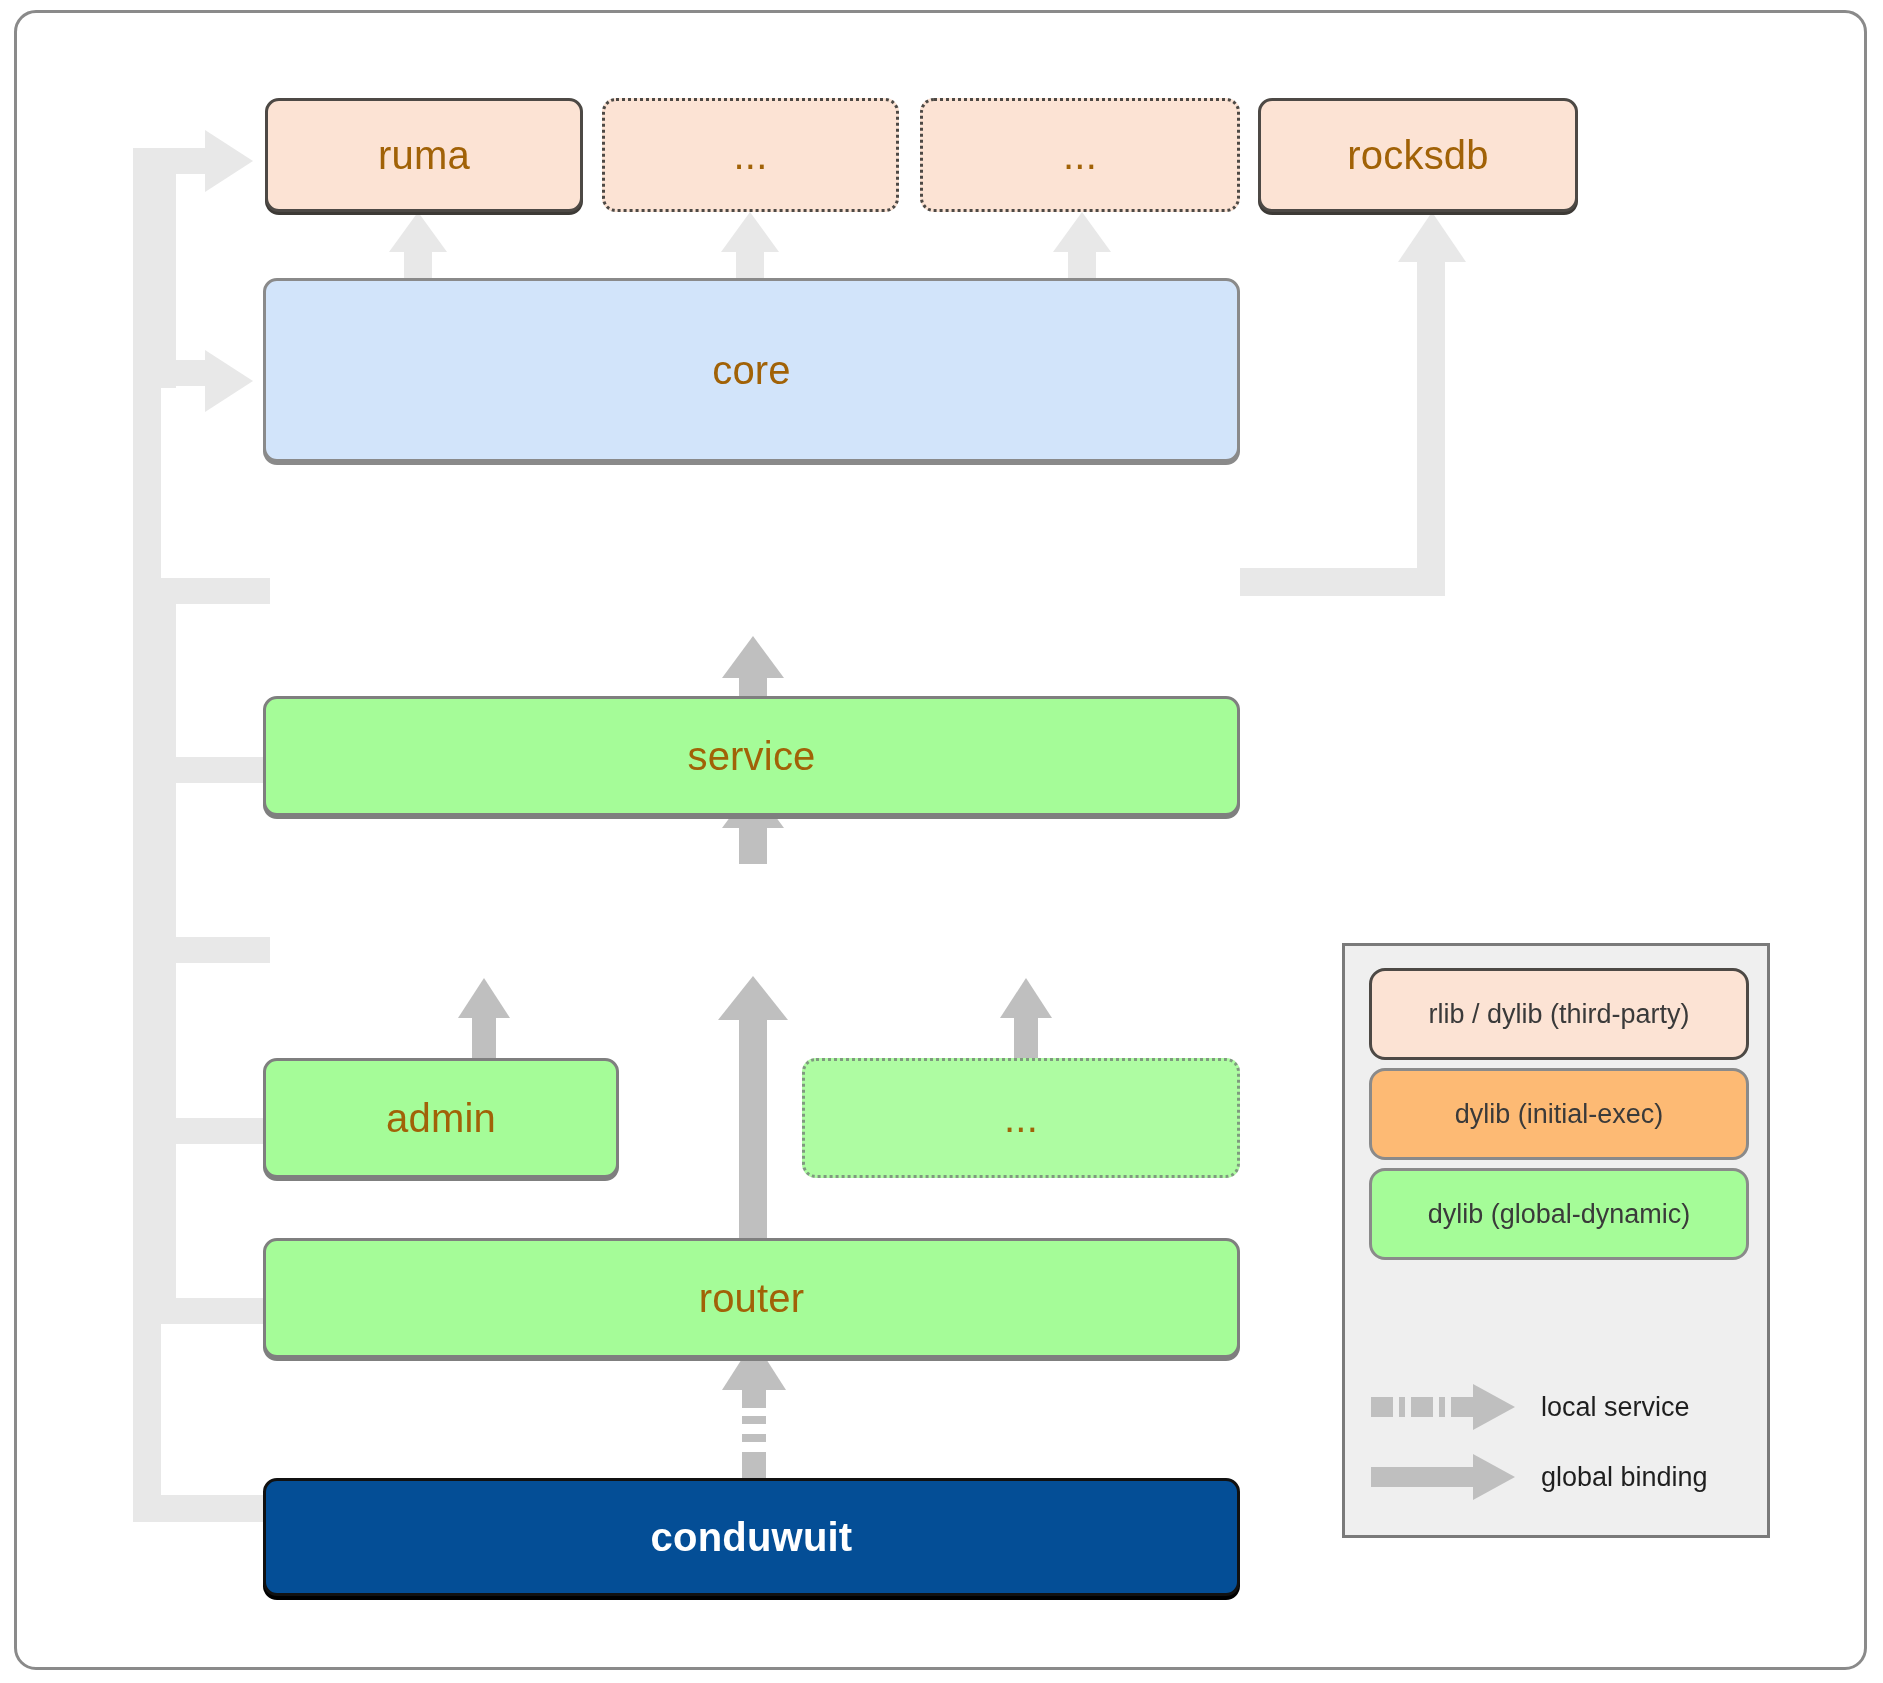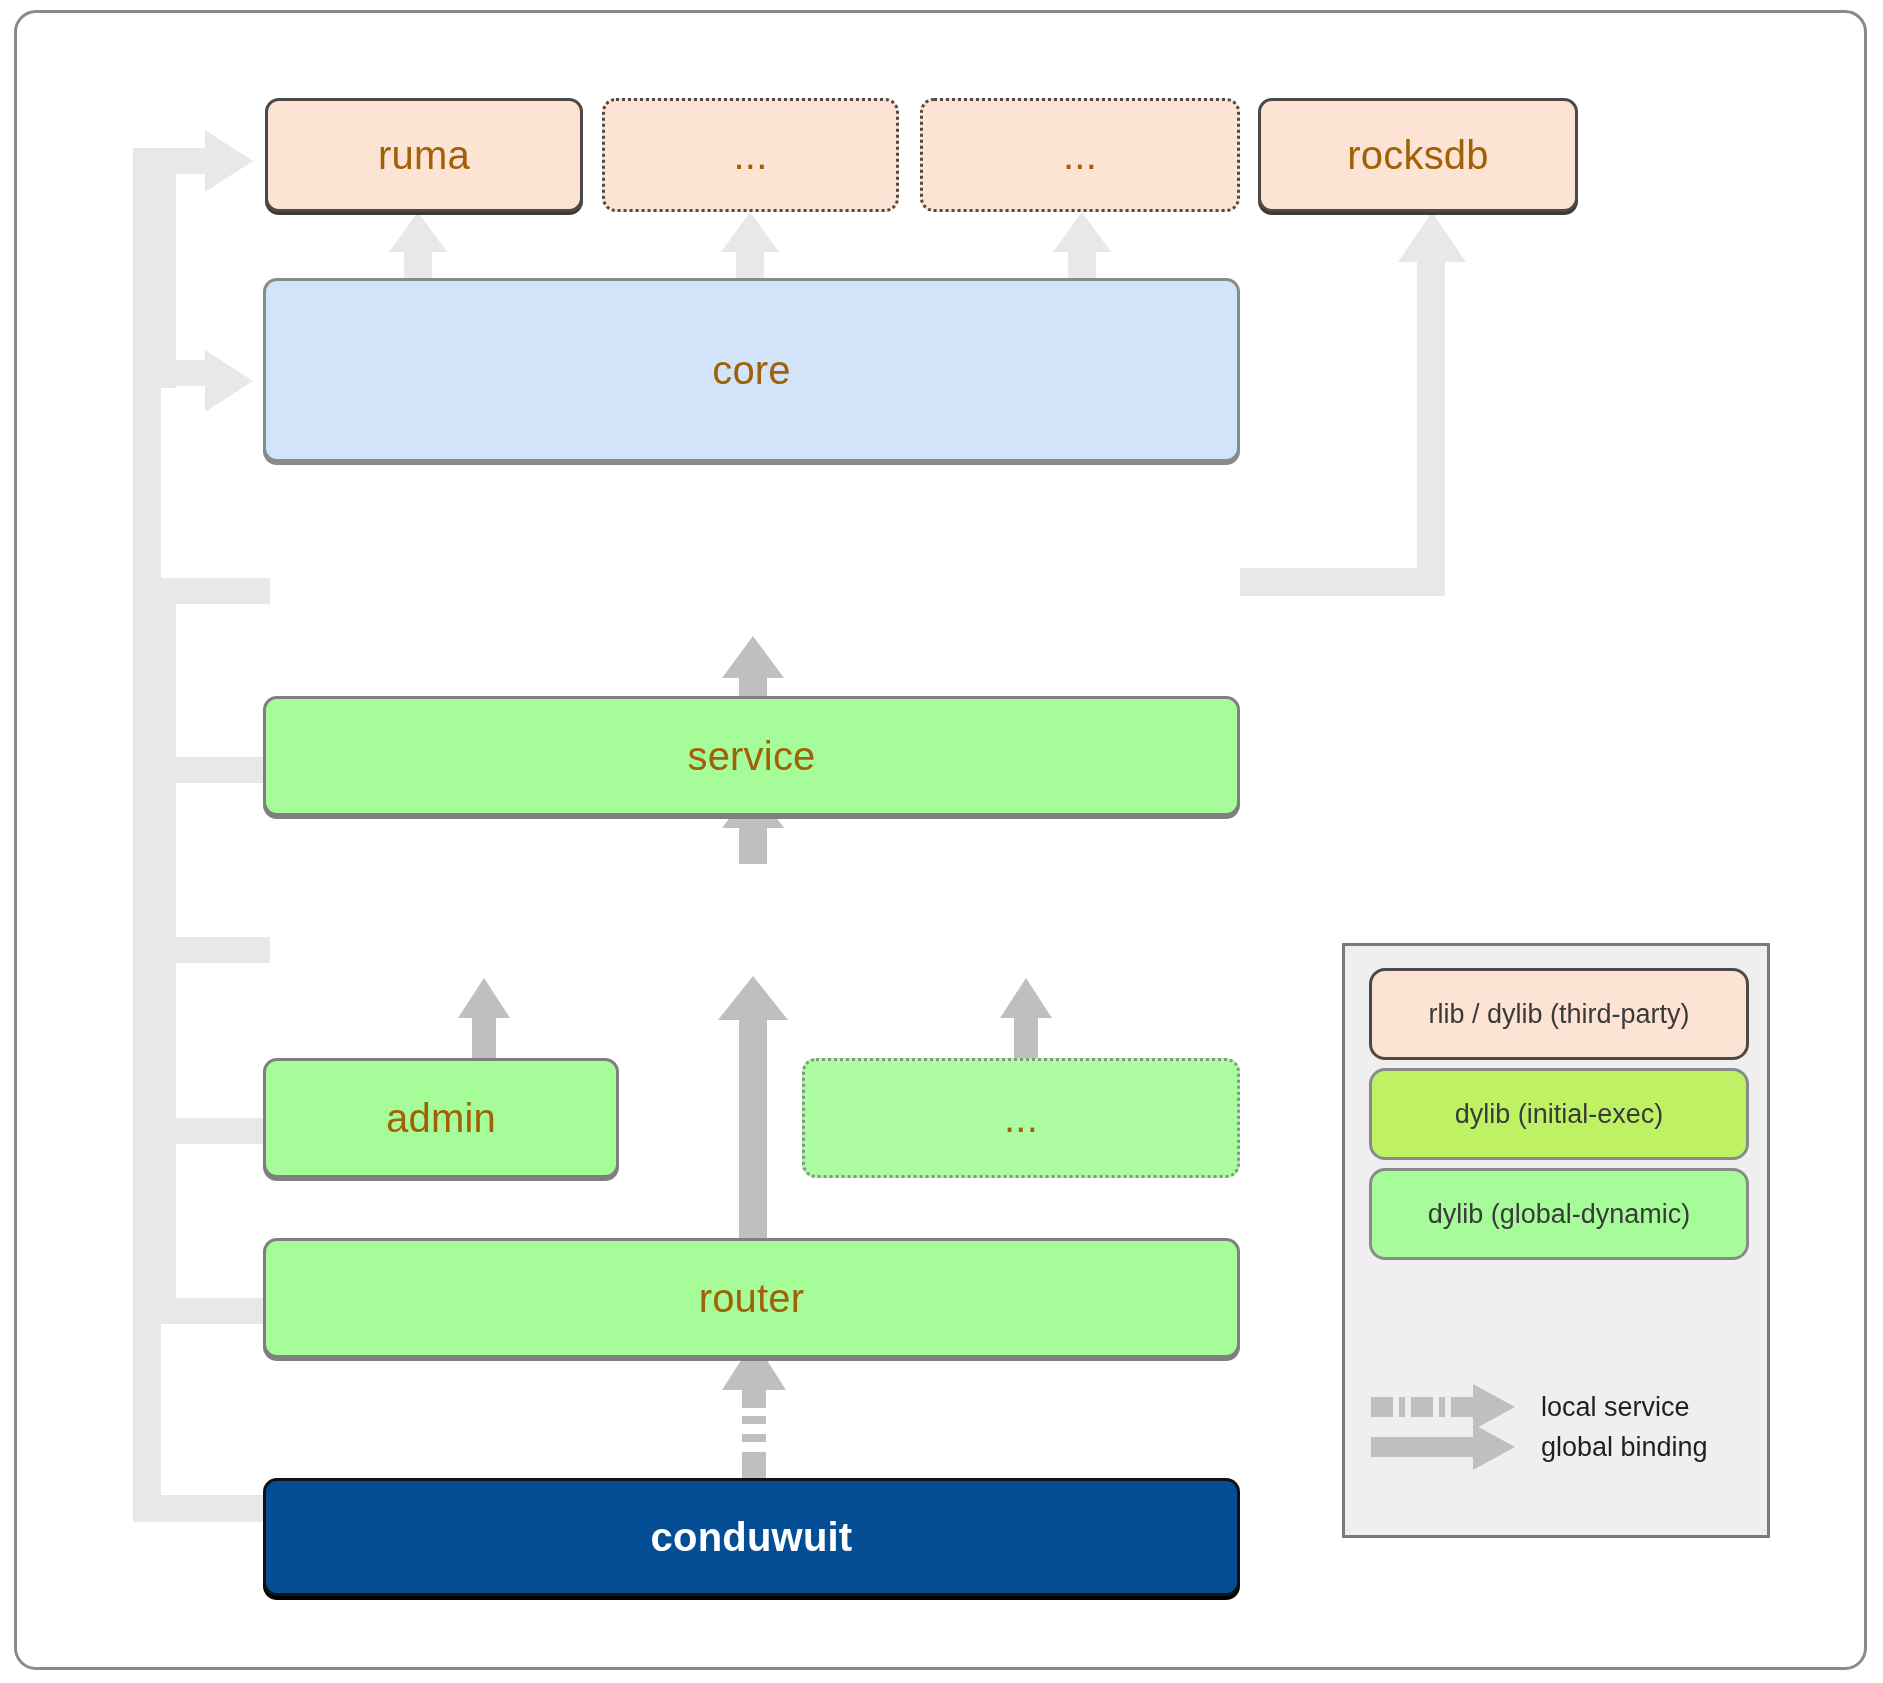--- a/index.html
+++ b/index.html
@@ -98,21 +98,21 @@
     height: 92px;
     border-radius: 16px;
     box-sizing: border-box;
     display: flex;
     align-items: center;
     justify-content: center;
     font-size: 27px;
     color: #3a3a3a;
   }
   .lg-peach { background: #fce3d4; border: 3px solid #4d4945; }
-  .lg-blue  { background: #bef264; border: 3px solid #8a8a8a; }
+  .lg-blue  { background: #fdba74; border: 3px solid #8a8a8a; }
   .lg-green { background: #a5fc98; border: 3px solid #8a8a8a; }
   .lg-navy  { background: #044e96; border: 3px solid #111111; color:#fff; font-weight:bold; }
 
   .legend-row {
     position: absolute;
     left: 24px;
     width: 380px;
     height: 58px;
     display: flex;
     align-items: center;
@@ -258,21 +258,21 @@
           <rect x="30" y="19" width="6" height="20"></rect>
           <rect x="42" y="19" width="22" height="20"></rect>
           <rect x="70" y="19" width="6" height="20"></rect>
           <rect x="82" y="19" width="22" height="20"></rect>
           <polygon points="104,6 104,52 146,29"></polygon>
         </g>
       </svg>
       <span class="rowlabel">local service</span>
     </div>
 
-    <div class="legend-row" style="top:472px;">
+    <div class="legend-row" style="top:502px;">
       <svg class="glyph" viewBox="0 0 150 58">
         <g fill="#bfbfbf">
           <rect x="2" y="19" width="102" height="20"></rect>
           <polygon points="104,6 104,52 146,29"></polygon>
         </g>
       </svg>
       <span class="rowlabel">global binding</span>
     </div>
   </div>
 </div>

